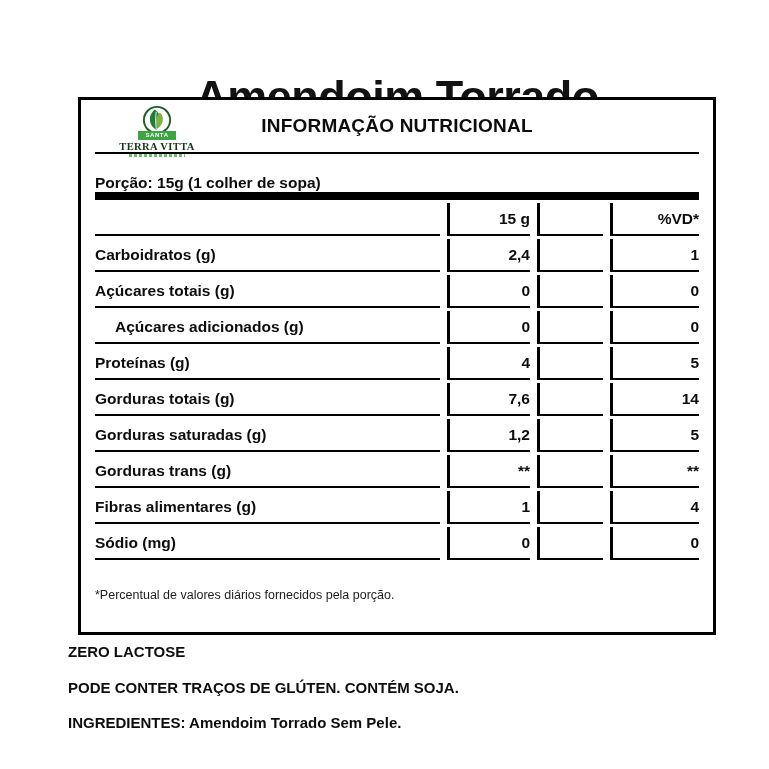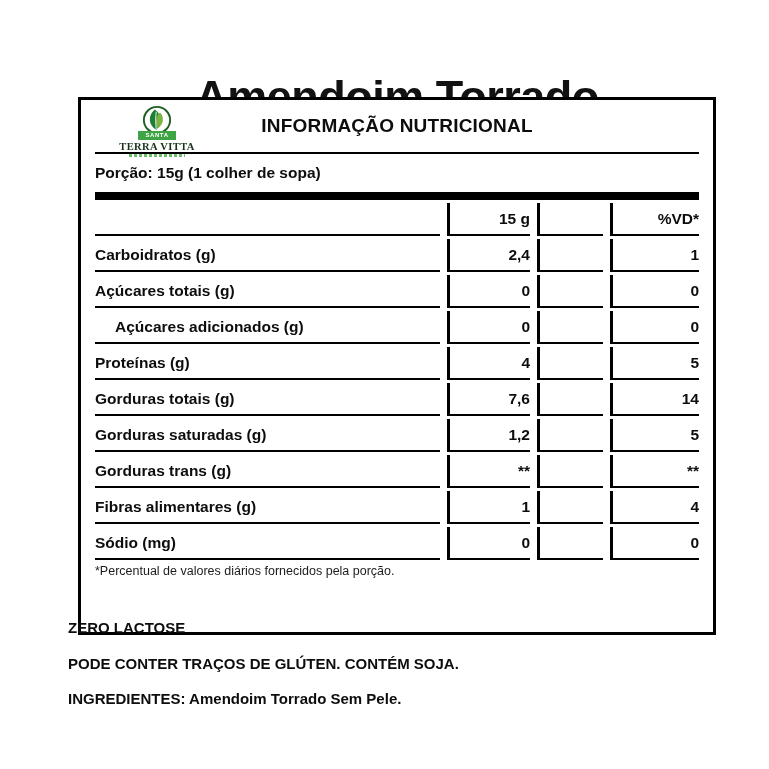--- a/index.html
+++ b/index.html
@@ -37,41 +37,41 @@
   .logo-name{
     font-size:10.5px;font-weight:800;color:#16321a;
     letter-spacing:0.4px;margin-top:1px;white-space:nowrap;font-family:Liberation Serif, serif;
   }
   .logo-tagline{
     margin-top:2px;height:3px;width:56px;
     background:repeating-linear-gradient(90deg,#6abf69 0 3px,transparent 3px 5px);
   }
   
   .rule{height:0;border-top:2px solid #000;}
-  .portion-row{height:38px;display:flex;align-items:center;}
+  .portion-row{height:38px;display:flex;align-items:flex-end;}
   .portion-text{font-size:15.5px;font-weight:700;color:#0d0d0d;}
   .thick-bar{height:8px;background:#000;}
   
   table.nutri{
     width:604px;border-collapse:separate;border-spacing:0 3px;
     table-layout:fixed;margin:0;
   }
   table.nutri td{height:31px;vertical-align:middle;padding:0;}
   td.lbl{
     border-bottom:2.5px solid #000;font-weight:700;font-size:15.5px;color:#0d0d0d;
   }
   td.lbl.indent{padding-left:20px;}
   td.gap{border:none;}
   td.val{
     border-left:3px solid #000;border-bottom:2.5px solid #000;
     text-align:right;font-weight:700;font-size:15.5px;color:#0d0d0d;
   }
-  .footnote{margin-top:1px;font-size:12.5px;font-weight:400;color:#1c1c1c;}
-  
-  .notes{position:absolute;left:68px;top:620px;width:660px;}
+  .footnote{margin-top:25px;font-size:12.5px;font-weight:400;color:#1c1c1c;}
+  
+  .notes{position:absolute;left:68px;top:644px;width:660px;}
   .note{font-size:15px;font-weight:700;color:#0d0d0d;margin-bottom:19px;line-height:1.1;}
 </style>
 </head>
 <body>
 
 <h1 class="page-title">Amendoim Torrado</h1>
 
 <div class="panel">
 
   <div class="panel-header">

